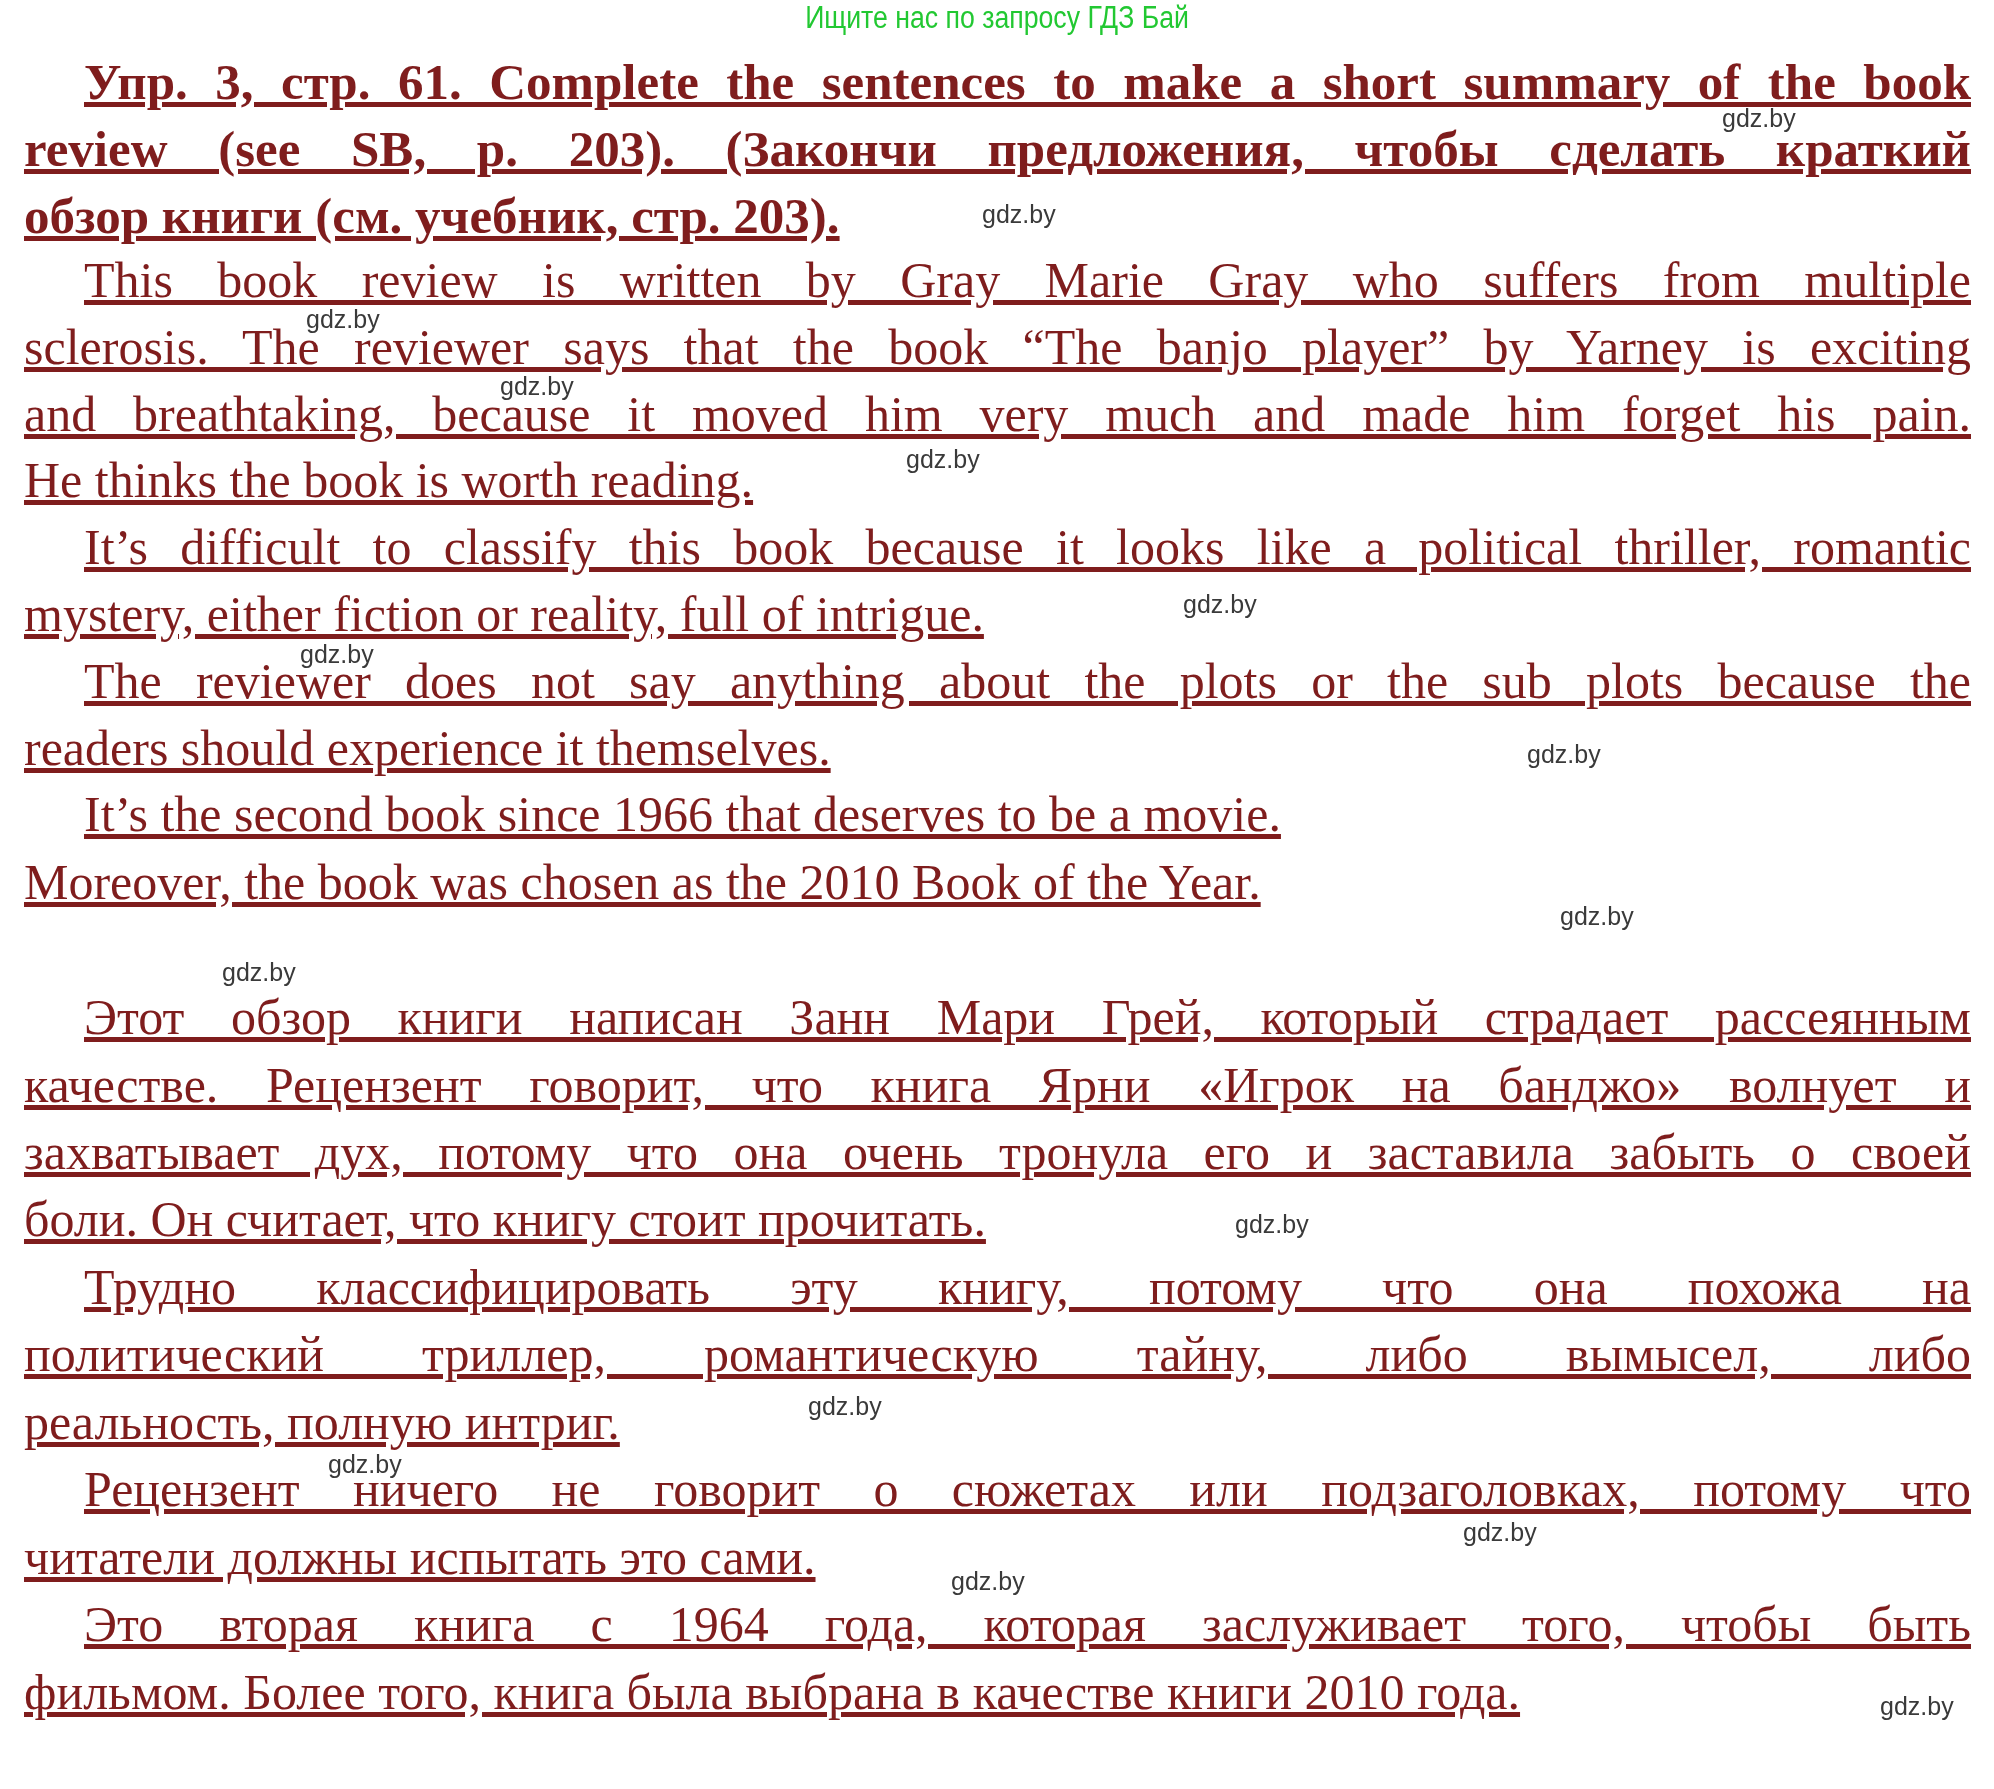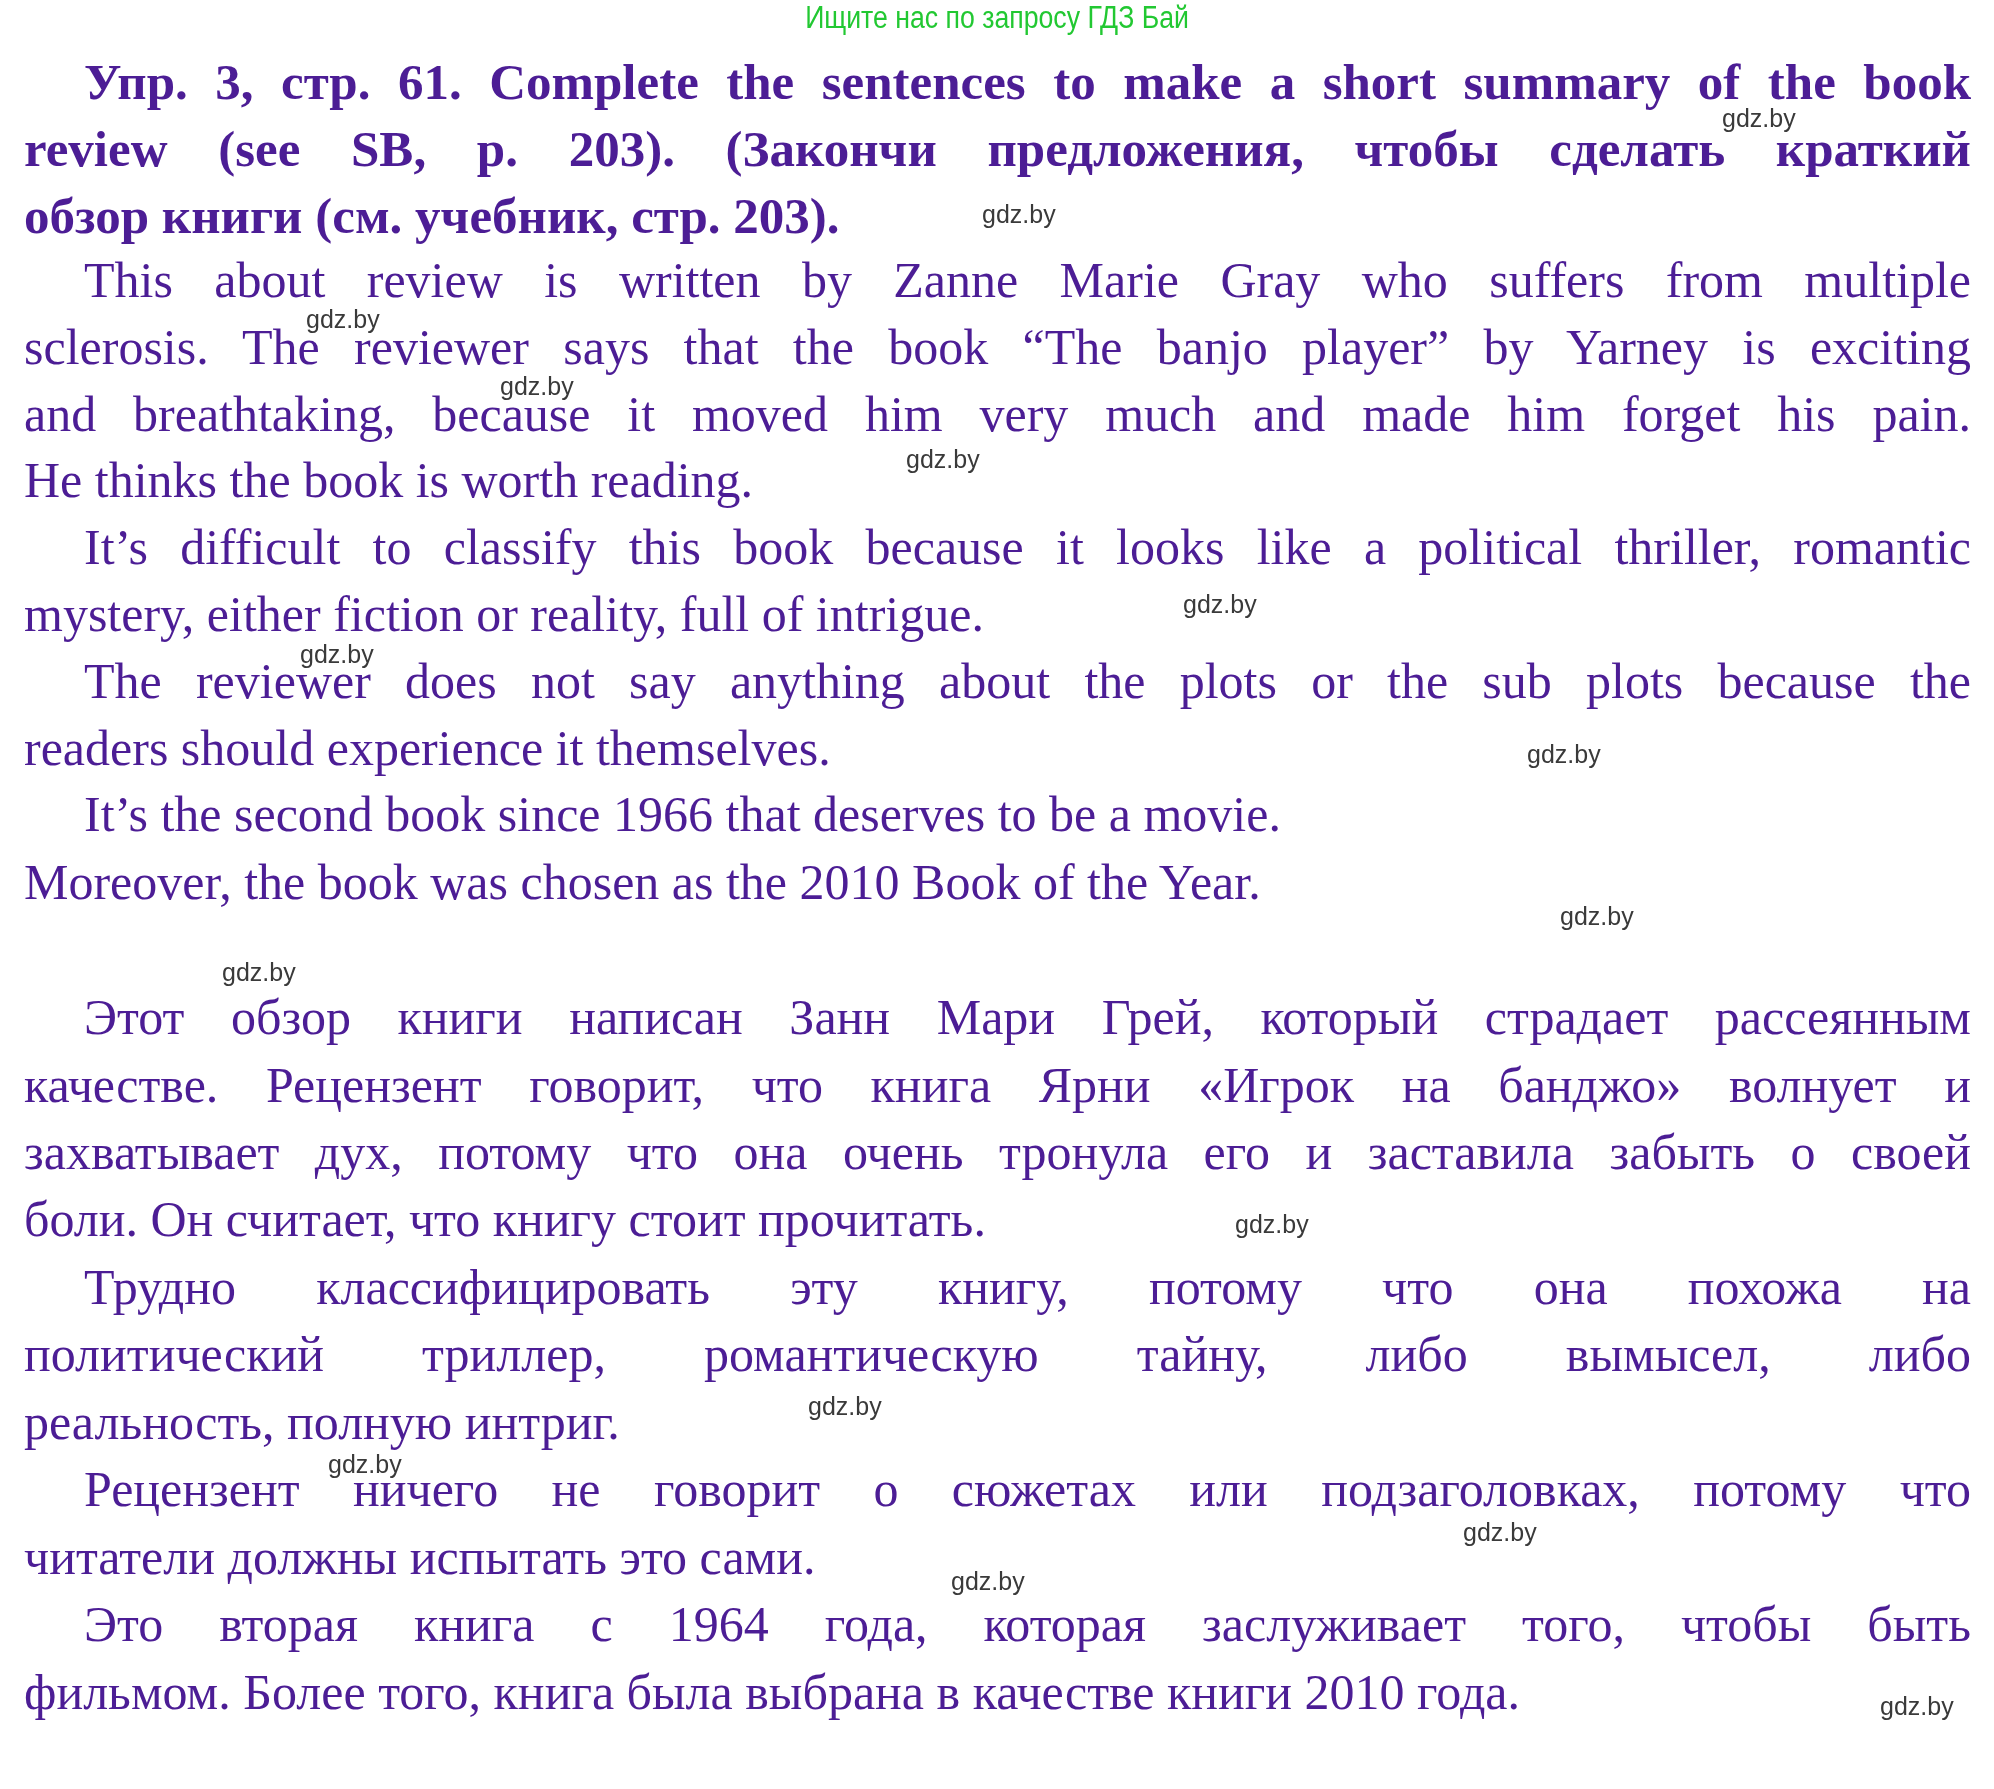--- a/index.html
+++ b/index.html
@@ -5,21 +5,21 @@
   html, body { margin: 0; padding: 0; background: #ffffff; }
   body { width: 1994px; height: 1789px; position: relative; overflow: hidden; }
   .page { position: absolute; left: 0; top: 0; width: 1596px; height: 1789px; }
   .header {
     position: absolute; left: 0; top: 0; width: 1994px; text-align: center;
     font-family: "Liberation Sans", sans-serif; font-size: 31px; color: #22c832;
     line-height: 36px; transform: scaleX(0.86); transform-origin: center top;
   }
   .line {
     position: absolute; left: 24px; width: 1947px; white-space: nowrap;
-    font-family: "Liberation Serif", serif; font-size: 50px; line-height: 60px; color: #4c1d95;
+    font-family: "Liberation Serif", serif; font-size: 50px; line-height: 60px; color: #7f1d1d; text-decoration: underline;
   }
   .line.j { text-align: justify; text-align-last: justify; white-space: normal; height: 60px; overflow: hidden; }
   .line.ind { left: 84px; width: 1887px; }
   .title { font-weight: bold; font-size: 51px; }
   .wm {
     position: absolute; font-family: "Liberation Sans", sans-serif; font-size: 25px;
     color: #3a3a3a; line-height: 28px; white-space: nowrap;
   }
   .footer {
     position: absolute; left: 0; top: 1748px; width: 1994px; text-align: center;
@@ -31,21 +31,21 @@
 <body>
 
 <div class="page">
 
   <div class="header">Ищите нас по запросу ГДЗ Бай</div>
 
   <div class="line title j ind" style="top:52px">Упр. 3, стр. 61. Complete the sentences to make a short summary of the book</div>
   <div class="line title j" style="top:119px">review (see SB, p. 203). (Закончи предложения, чтобы сделать краткий</div>
   <div class="line title" style="top:186px">обзор книги (см. учебник, стр. 203).</div>
 
-  <div class="line j ind" style="top:250px">This about review is written by Zanne Marie Gray who suffers from multiple</div>
+  <div class="line j ind" style="top:250px">This book review is written by Gray Marie Gray who suffers from multiple</div>
   <div class="line j" style="top:317px">sclerosis. The reviewer says that the book “The banjo player” by Yarney is exciting</div>
   <div class="line j" style="top:384px">and breathtaking, because it moved him very much and made him forget his pain.</div>
   <div class="line" style="top:450px">He thinks the book is worth reading.</div>
   <div class="line j ind" style="top:517px">It’s difficult to classify this book because it looks like a political thriller, romantic</div>
   <div class="line" style="top:584px">mystery, either fiction or reality, full of intrigue.</div>
   <div class="line j ind" style="top:651px">The reviewer does not say anything about the plots or the sub plots because the</div>
   <div class="line" style="top:718px">readers should experience it themselves.</div>
   <div class="line ind" style="top:784px">It’s the second book since 1966 that deserves to be a movie.</div>
   <div class="line" style="top:852px">Moreover, the book was chosen as the 2010 Book of the Year.</div>
 

